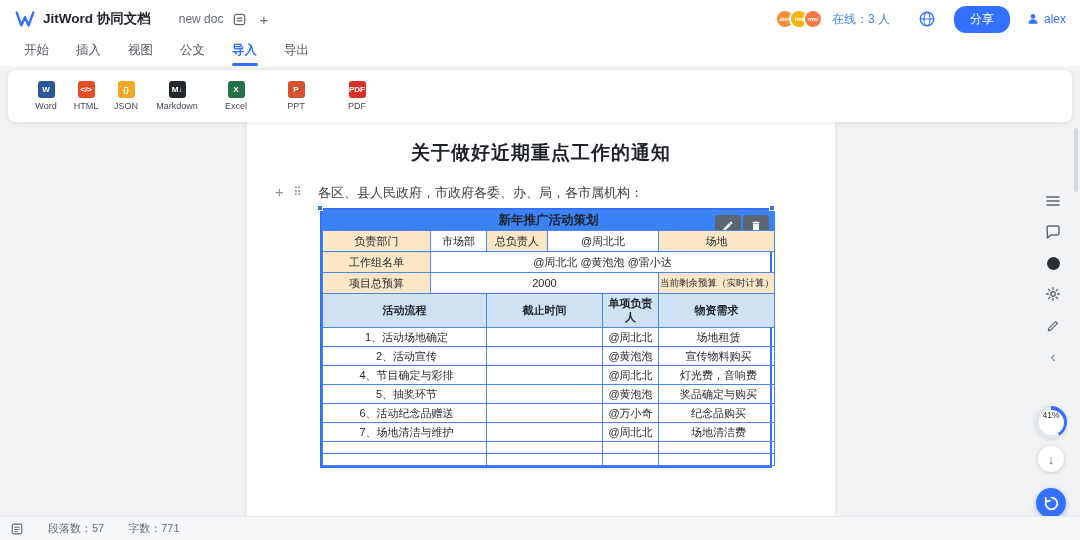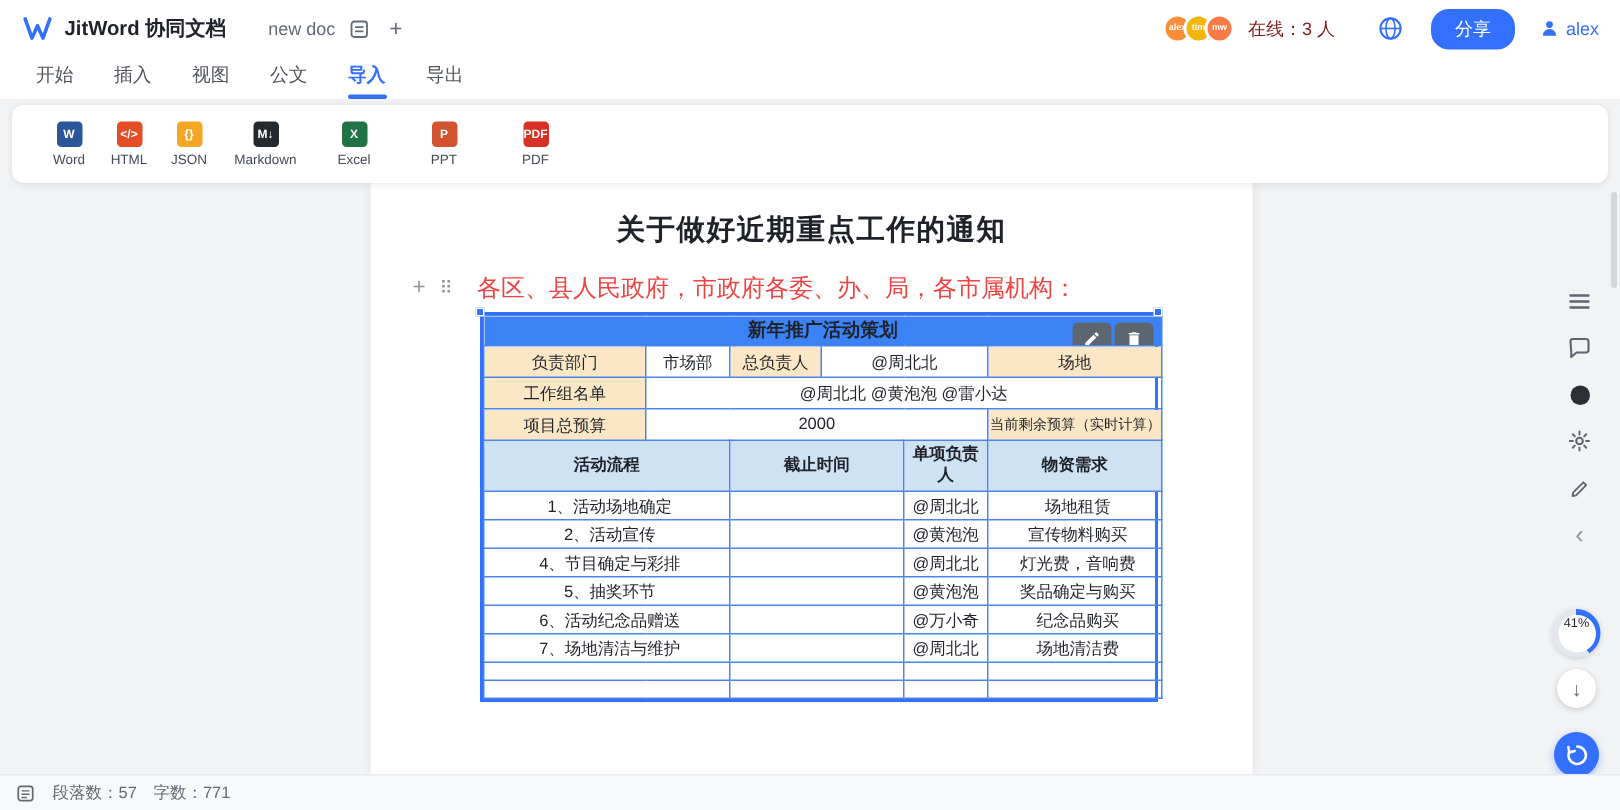--- a/index.html
+++ b/index.html
@@ -11,21 +11,21 @@
   .topbar { position:absolute; top:0; left:0; right:0; height:38px; background:#fff; display:flex; align-items:center; justify-content:space-between; padding:0 14px; z-index:6; }
   .tb-left, .tb-right { display:flex; align-items:center; }
   .logo { width:22px; height:22px; display:flex; }
   .app-title { font-size:13.5px; font-weight:700; color:#1f2329; margin-left:7px; }
   .doc-name { margin-left:28px; font-size:12px; color:#646a73; cursor:pointer; }
   .doc-ic { margin-left:9px; display:flex; cursor:pointer; }
   .add-doc { margin-left:12px; color:#646a73; font-size:15px; line-height:1; cursor:pointer; }
   .avatars { display:flex; }
   .avatar { width:20px; height:20px; border-radius:50%; border:2px solid #fff; margin-left:-6px; color:#fff; font-size:6px; font-weight:700; display:flex; align-items:center; justify-content:center; overflow:hidden; cursor:pointer; }
   .avatar:first-child { margin-left:0; }
-  .online { margin-left:9px; font-size:12px; color:#7f1d1d; }
+  .online { margin-left:9px; font-size:12px; color:#3b82f6; }
   .globe { margin-left:28px; display:flex; cursor:pointer; }
   .share-btn { margin-left:18px; background:#3370ff; color:#fff; border:none; border-radius:12px; font-size:12px; padding:5px 16px; cursor:pointer; }
   .user { margin-left:16px; display:flex; align-items:center; gap:4px; font-size:12px; color:#3370ff; cursor:pointer; }
 
   
   .tabbar { position:absolute; top:38px; left:0; right:0; height:28px; background:#fff; display:flex; align-items:flex-start; padding-left:24px; gap:27px; z-index:6; }
   .tab { font-size:12.5px; color:#51565d; position:relative; padding:4px 0 7px; cursor:pointer; }
   .tab.active { color:#3370ff; font-weight:700; }
   .tab.active::after { content:""; position:absolute; left:50%; transform:translateX(-50%); bottom:0; width:26px; height:3px; border-radius:2px; background:#3370ff; }
 
@@ -39,21 +39,21 @@
   .tool-ppt { margin-left:20px; }
   .tool-pdf { margin-left:21px;text-align:right; }
 
   
   .main { position:absolute; top:66px; left:0; right:0; bottom:24px; background:#f2f3f5; overflow:hidden; }
   .page { position:absolute; left:247px; top:56px; width:588px; bottom:0; background:#fff; box-shadow:0 0 7px rgba(0,0,0,.08); overflow:hidden; }
   .doc-title { margin-top:18px; text-align:center; font-size:19px; font-weight:700; color:#1f2329; letter-spacing:1px; }
   .para-row { margin-top:18px; position:relative; padding-left:71px; height:18px; }
   .blk-plus { position:absolute; left:28px; top:0; color:#8f959e; font-size:15px; line-height:16px; cursor:pointer; }
   .blk-drag { position:absolute; left:46px; top:1px; color:#8f959e; font-size:12px; cursor:grab; }
-  .para-row p { font-size:16px; line-height:17px; color:#ef4444; }
+  .para-row p { font-size:13px; line-height:17px; color:#404040; }
 
   
   .table-wrap { margin:6px 0 0 73px; width:452px; position:relative; border:2px solid #3370ff; }
   .handle { position:absolute; width:6px; height:6px; background:#3370ff; border:1px solid #fff; z-index:3; }
   .h-tl { top:-5px; left:-5px; } .h-tr { top:-5px; right:-5px; }
   table { width:100%; border-collapse:collapse; table-layout:fixed; }
   td { border:1px solid #4a86e8; font-size:11px; color:#1f2329; text-align:center; vertical-align:middle; padding:0 3px; overflow:hidden; white-space:nowrap; }
   tr.cap td { background:#3b82f6; font-weight:700; font-size:12.5px; height:20px; position:relative; }
   td.lbl { background:#fbe7c6; }
   tr.hd td { background:#cfe2f3; font-weight:700; white-space:normal; line-height:1.25; height:34px; }
@@ -70,21 +70,21 @@
   .rail-btn { width:22px; height:22px; display:flex; align-items:center; justify-content:center; cursor:pointer; }
   .focus-dot { width:13px; height:13px; border-radius:50%; background:#2b2f36; }
   .chev { color:#8f959e; font-size:17px; line-height:1; }
   .zoom-badge { position:absolute; right:13px; top:406px; width:32px; height:32px; border-radius:50%; background:conic-gradient(#3370ff 0deg 148deg,#e3e6ec 148deg 360deg); display:flex; align-items:center; justify-content:center; box-shadow:0 1px 4px rgba(0,0,0,.15); cursor:pointer; z-index:4; }
   .zoom-inner { width:25px; height:25px; border-radius:50%; background:#fff; display:flex; align-items:flex-start; justify-content:center; font-size:8.5px; color:#1f2329; }
   .down-btn { position:absolute; right:16px; top:446px; width:26px; height:26px; border-radius:50%; background:#fff; box-shadow:0 1px 4px rgba(0,0,0,.18); display:flex; align-items:center; justify-content:center; color:#5f6570; font-size:13px; cursor:pointer; z-index:4; }
   .help-btn { position:absolute; right:14px; top:488px; width:30px; height:30px; border-radius:50%; background:#3370ff; display:flex; align-items:center; justify-content:center; box-shadow:0 2px 6px rgba(51,112,255,.4); cursor:pointer; z-index:4; }
   .scrollthumb { position:absolute; right:2px; top:128px; width:4px; height:64px; border-radius:2px; background:#d4d7dc; }
 
   
-  .statusbar { position:absolute; left:0; right:0; bottom:0; height:24px; background:#f7f8fa; border-top:1px solid #e8eaed; display:flex; align-items:center; padding-left:10px; gap:11px; font-size:11px; color:#646a73; z-index:6; }
+  .statusbar { position:absolute; left:0; right:0; bottom:0; height:24px; background:#f7f8fa; border-top:1px solid #e8eaed; display:flex; align-items:center; padding-left:10px; gap:24px; font-size:11px; color:#646a73; z-index:6; }
 </style>
 </head>
 <body>
 
 <div class="app">
 
   <header class="topbar">
     <div class="tb-left">
       <span class="logo">
         <svg viewBox="0 0 24 24" width="22" height="22">

